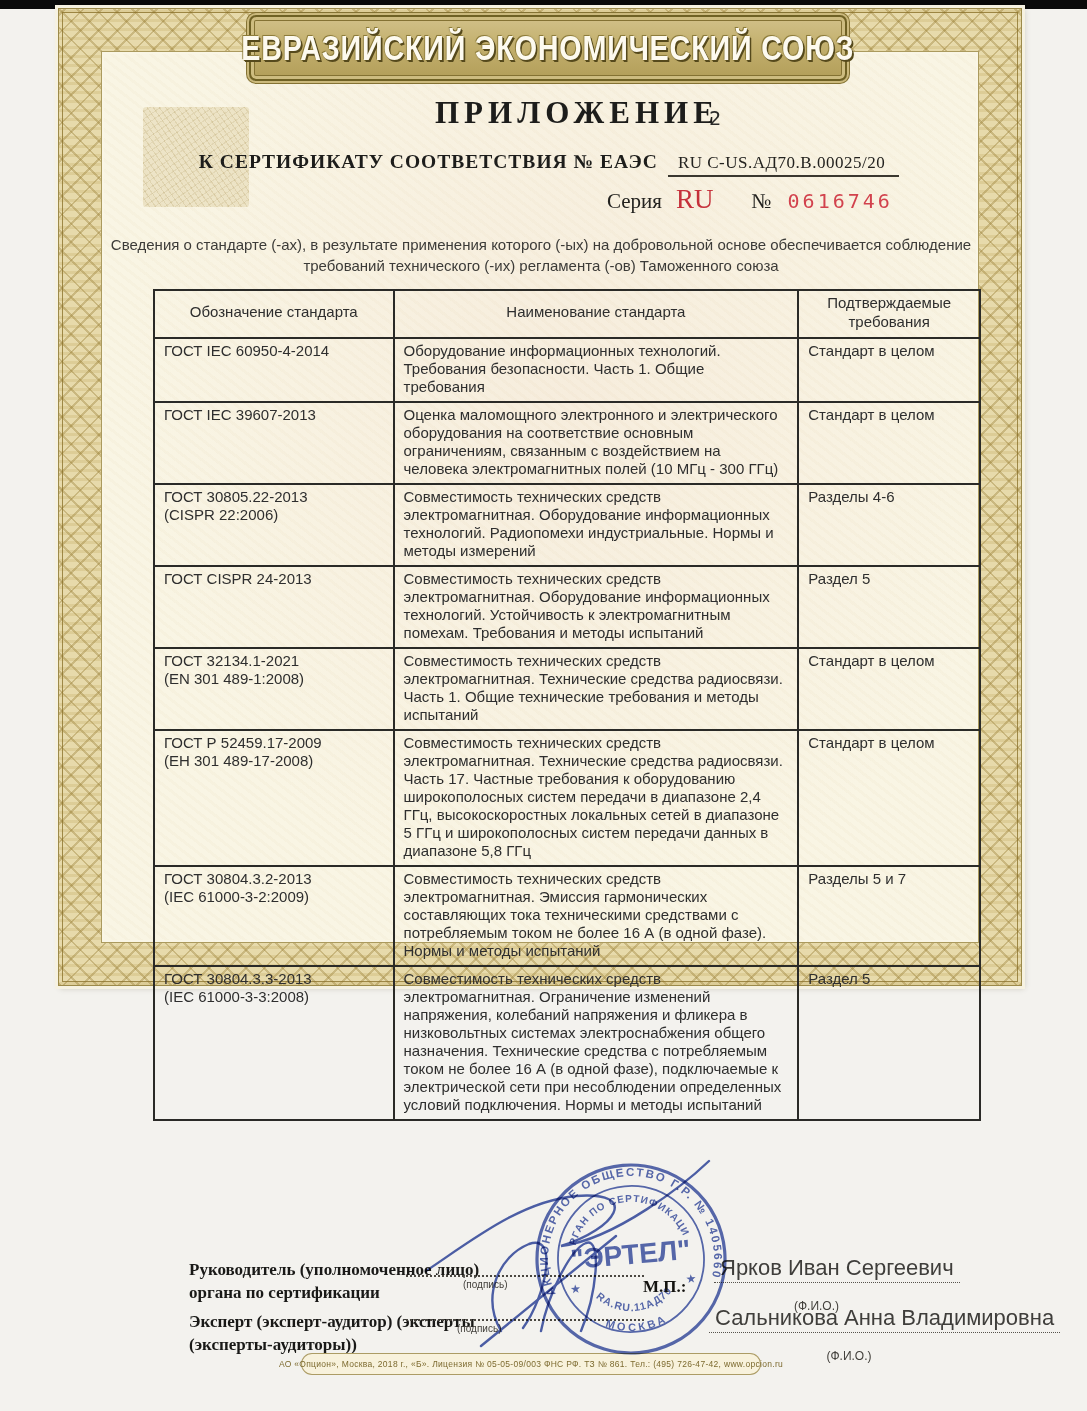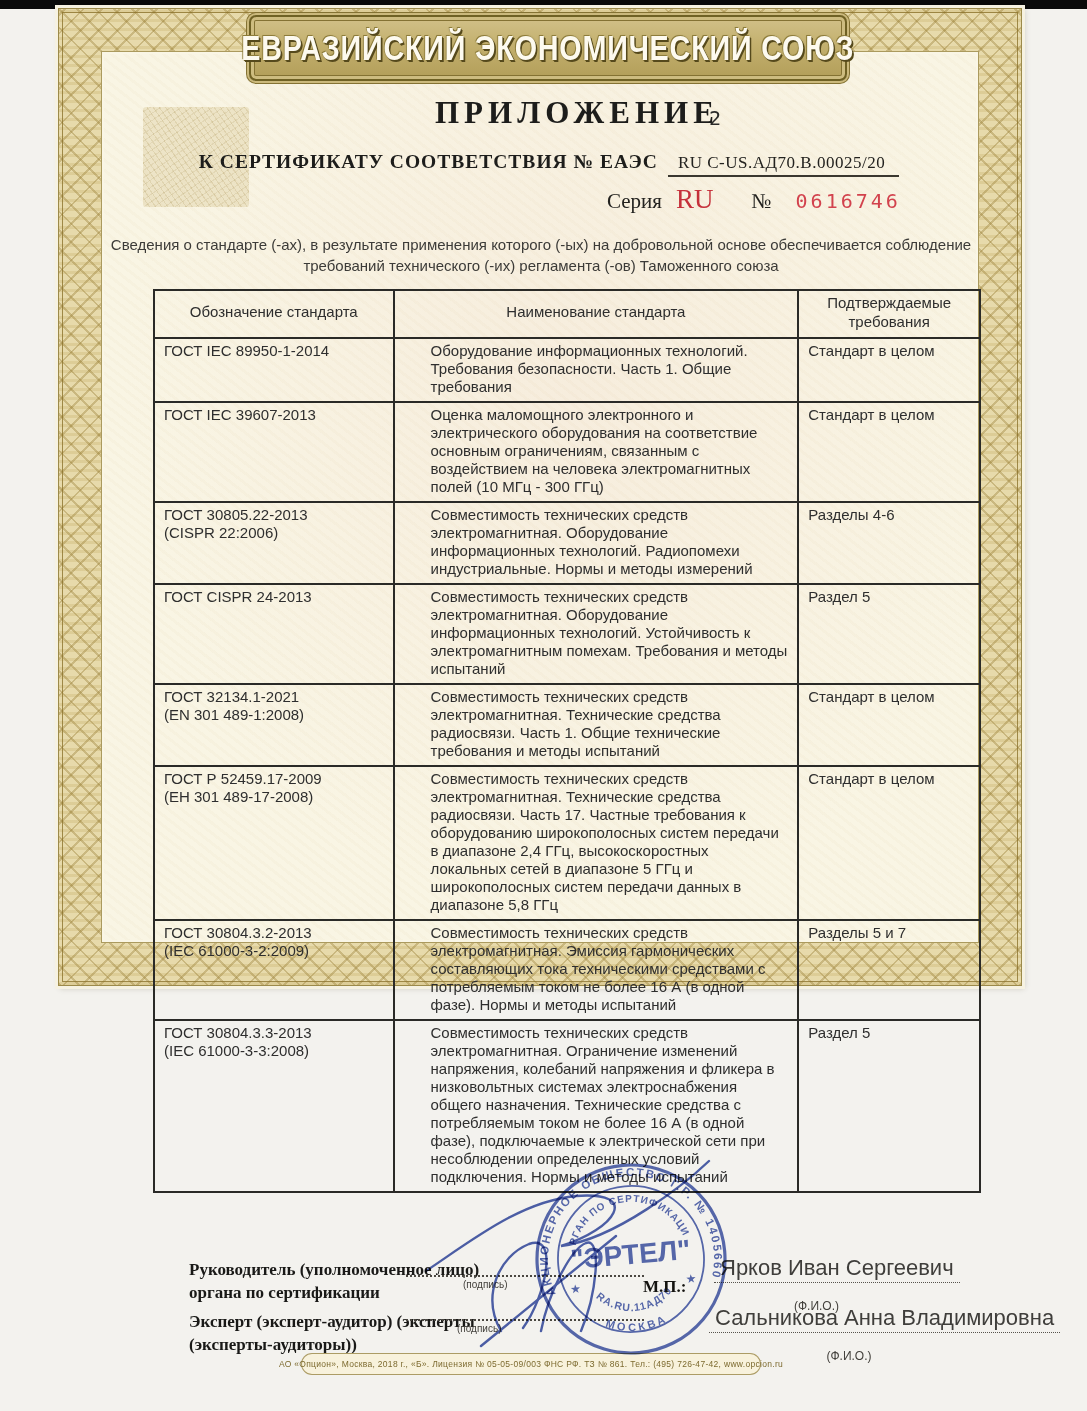--- a/index.html
+++ b/index.html
@@ -48,31 +48,31 @@
           align-items:baseline;gap:10px;padding-left:16px;}
   .subtitle-label{font-family:"Liberation Serif",serif;font-weight:bold;font-size:19.5px;
           letter-spacing:1px;color:var(--ink-black,#1d1d1b);white-space:nowrap;}
   .certificate-number{font-family:"Liberation Serif",serif;font-size:17px;letter-spacing:.5px;
           color:#23221f;border-bottom:2px solid #3a372f;padding:0 14px 2px 10px;white-space:nowrap;}
   .series-row{position:absolute;left:548px;top:175px;display:flex;align-items:baseline;}
   .series-label{font-family:"Liberation Serif",serif;font-size:21px;color:#23221f;}
   .series-value{font-family:"Liberation Serif",serif;font-size:27px;color:var(--accent-red,#c5303a);margin-left:14px;}
   .no-sign{font-family:"Liberation Serif",serif;font-size:21px;color:#23221f;margin-left:38px;}
   .form-number{font-family:"DejaVu Sans Mono",monospace;font-size:20px;letter-spacing:3px;
-          color:var(--number-red,#d2424d);margin-left:24px;}
+          color:var(--number-red,#d2424d);margin-left:16px;}
   .intro{position:absolute;left:42px;top:226px;width:880px;text-align:center;
           font-size:15px;line-height:1.38;color:#3c3b38;}
   
   .standards-table{position:absolute;left:94px;top:280px;width:828px;border-collapse:collapse;
           font-size:15px;color:var(--table-text,#2e2e2e);}
   .standards-table th,.standards-table td{border:2px solid #2a2a27;padding:3px 9px 5px 9px;}
   .standards-table th{font-weight:normal;text-align:center;vertical-align:middle;line-height:1.25;height:38px;}
   .standards-table td{vertical-align:top;line-height:1.2;}
   .standards-table td.c1{width:29%;white-space:pre-line;}
-  .standards-table td.c2{width:49%;padding-left:36px;}
+  .standards-table td.c2{width:49%;}
   .standards-table td.c3{width:22%;}
   
   .sig-label{position:absolute;left:130px;width:310px;font-family:"Liberation Serif",serif;
           font-weight:bold;font-size:17px;line-height:1.35;color:#191917;}
   .sig-line{position:absolute;height:20px;border-bottom:2px dotted #4a4741;}
   .sig-caption{position:absolute;font-size:10px;color:#43413c;}
   .name-block{position:absolute;text-align:center;}
   .name-block .person-name{display:inline-block;font-size:22px;color:#3f3e3b;
           border-bottom:1.5px dotted #57544d;padding:0 6px 1px 6px;white-space:nowrap;}
   .name-block .fio{font-size:12px;color:#43413c;margin-top:16px;}
@@ -123,21 +123,21 @@
   <table class="standards-table">
     <thead>
       <tr>
         <th>Обозначение стандарта</th>
         <th>Наименование стандарта</th>
         <th>Подтверждаемые требования</th>
       </tr>
     </thead>
     <tbody>
       <tr>
-        <td class="c1">ГОСТ IEC 89950-1-2014</td>
+        <td class="c1">ГОСТ IEC 60950-4-2014</td>
         <td class="c2">Оборудование информационных технологий. Требования безопасности. Часть 1. Общие требования</td>
         <td class="c3">Стандарт в целом</td>
       </tr>
       <tr>
         <td class="c1">ГОСТ IEC 39607-2013</td>
         <td class="c2">Оценка маломощного электронного и электрического оборудования на соответствие основным ограничениям, связанным с воздействием на человека электромагнитных полей (10 МГц - 300 ГГц)</td>
         <td class="c3">Стандарт в целом</td>
       </tr>
       <tr>
         <td class="c1">ГОСТ 30805.22-2013

